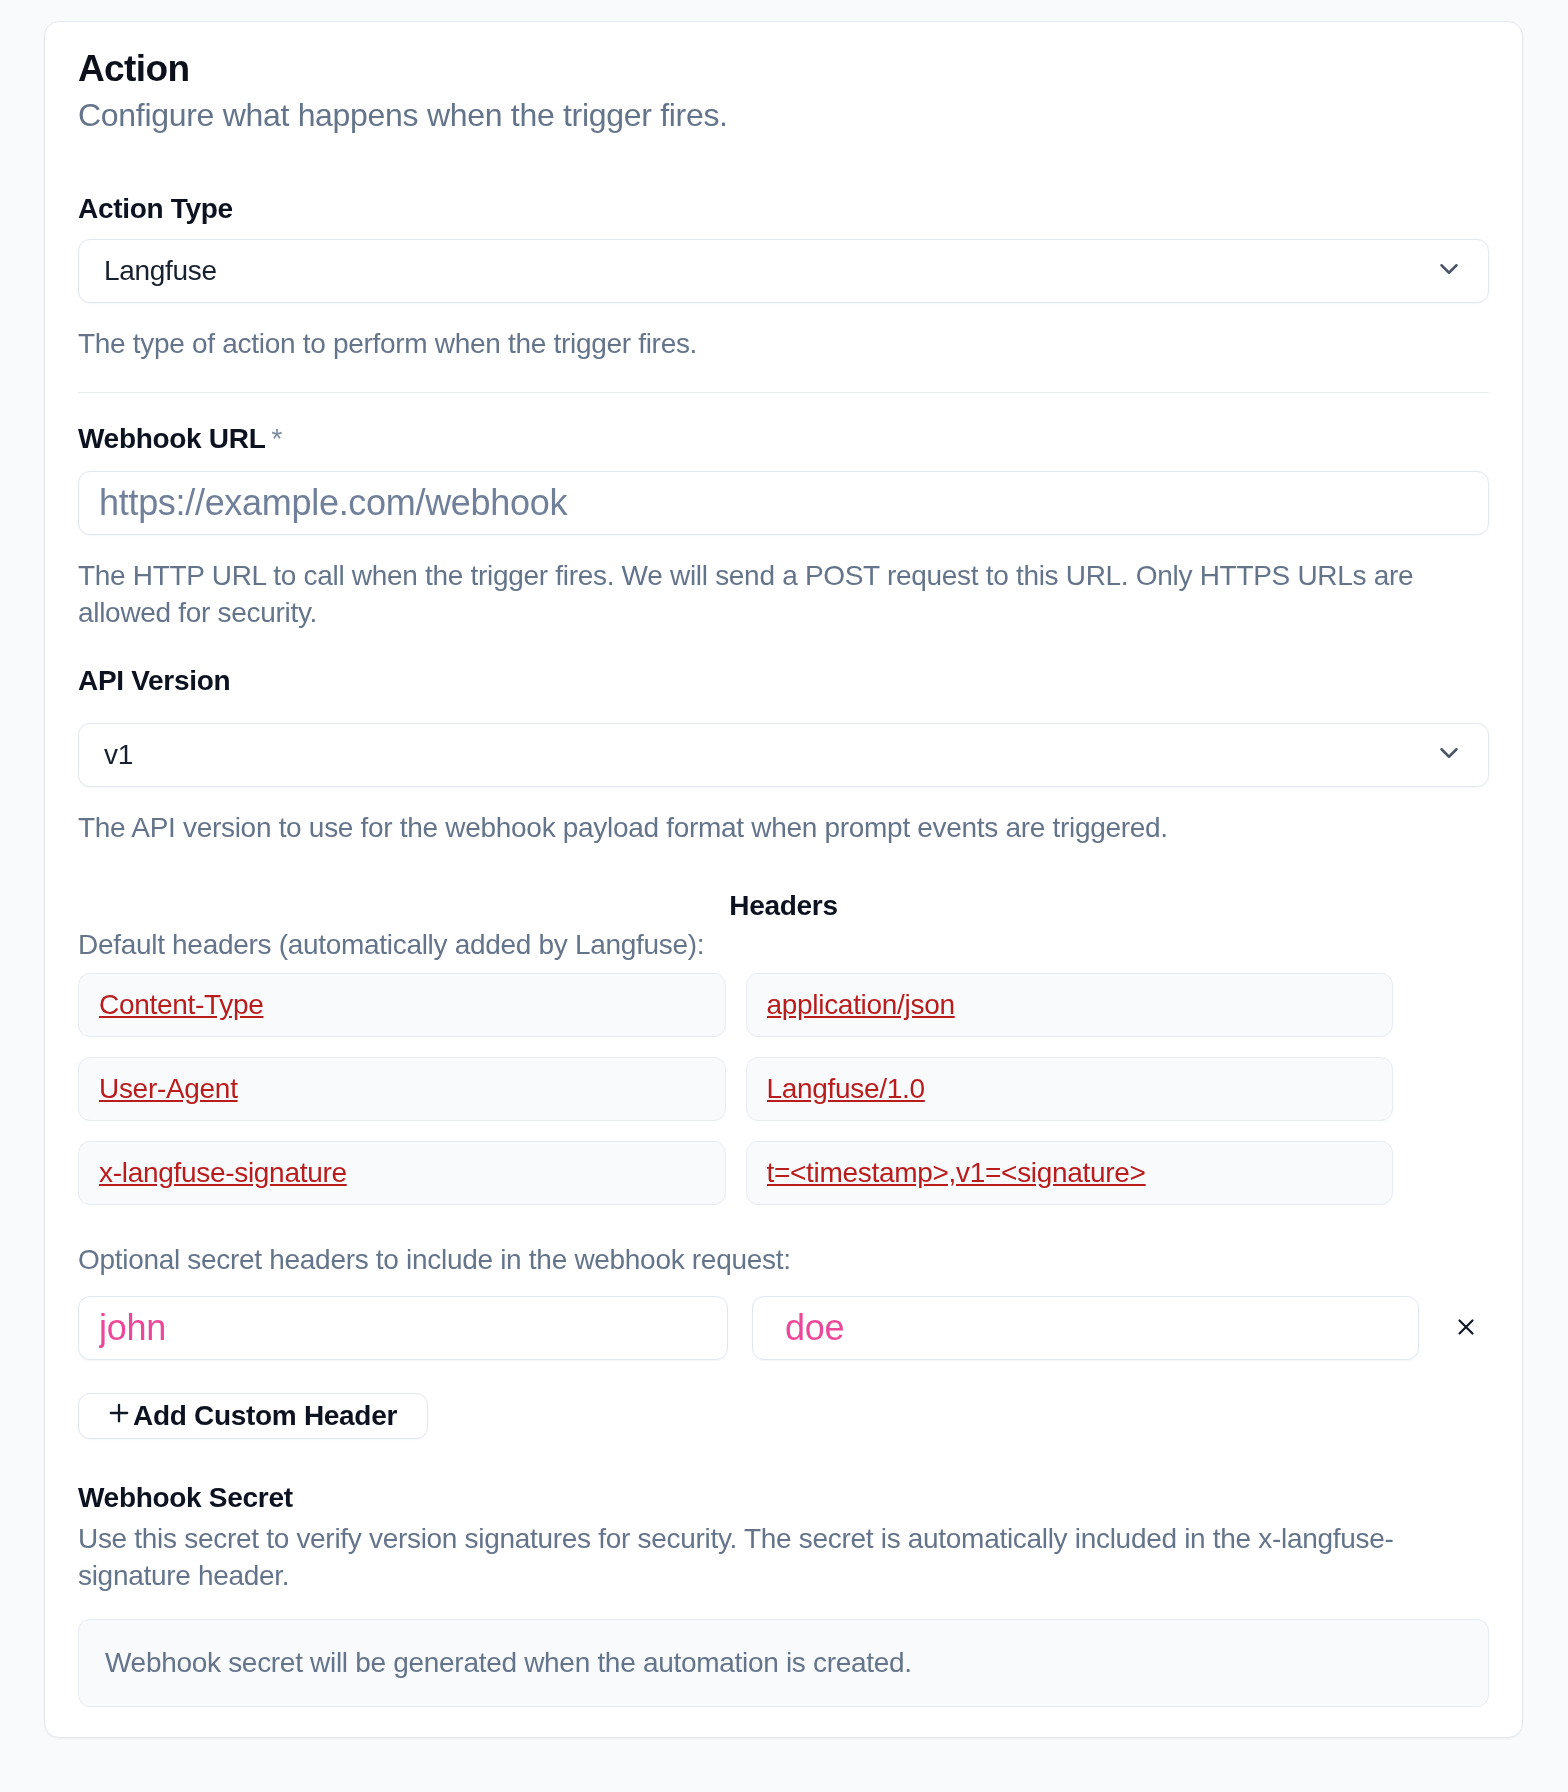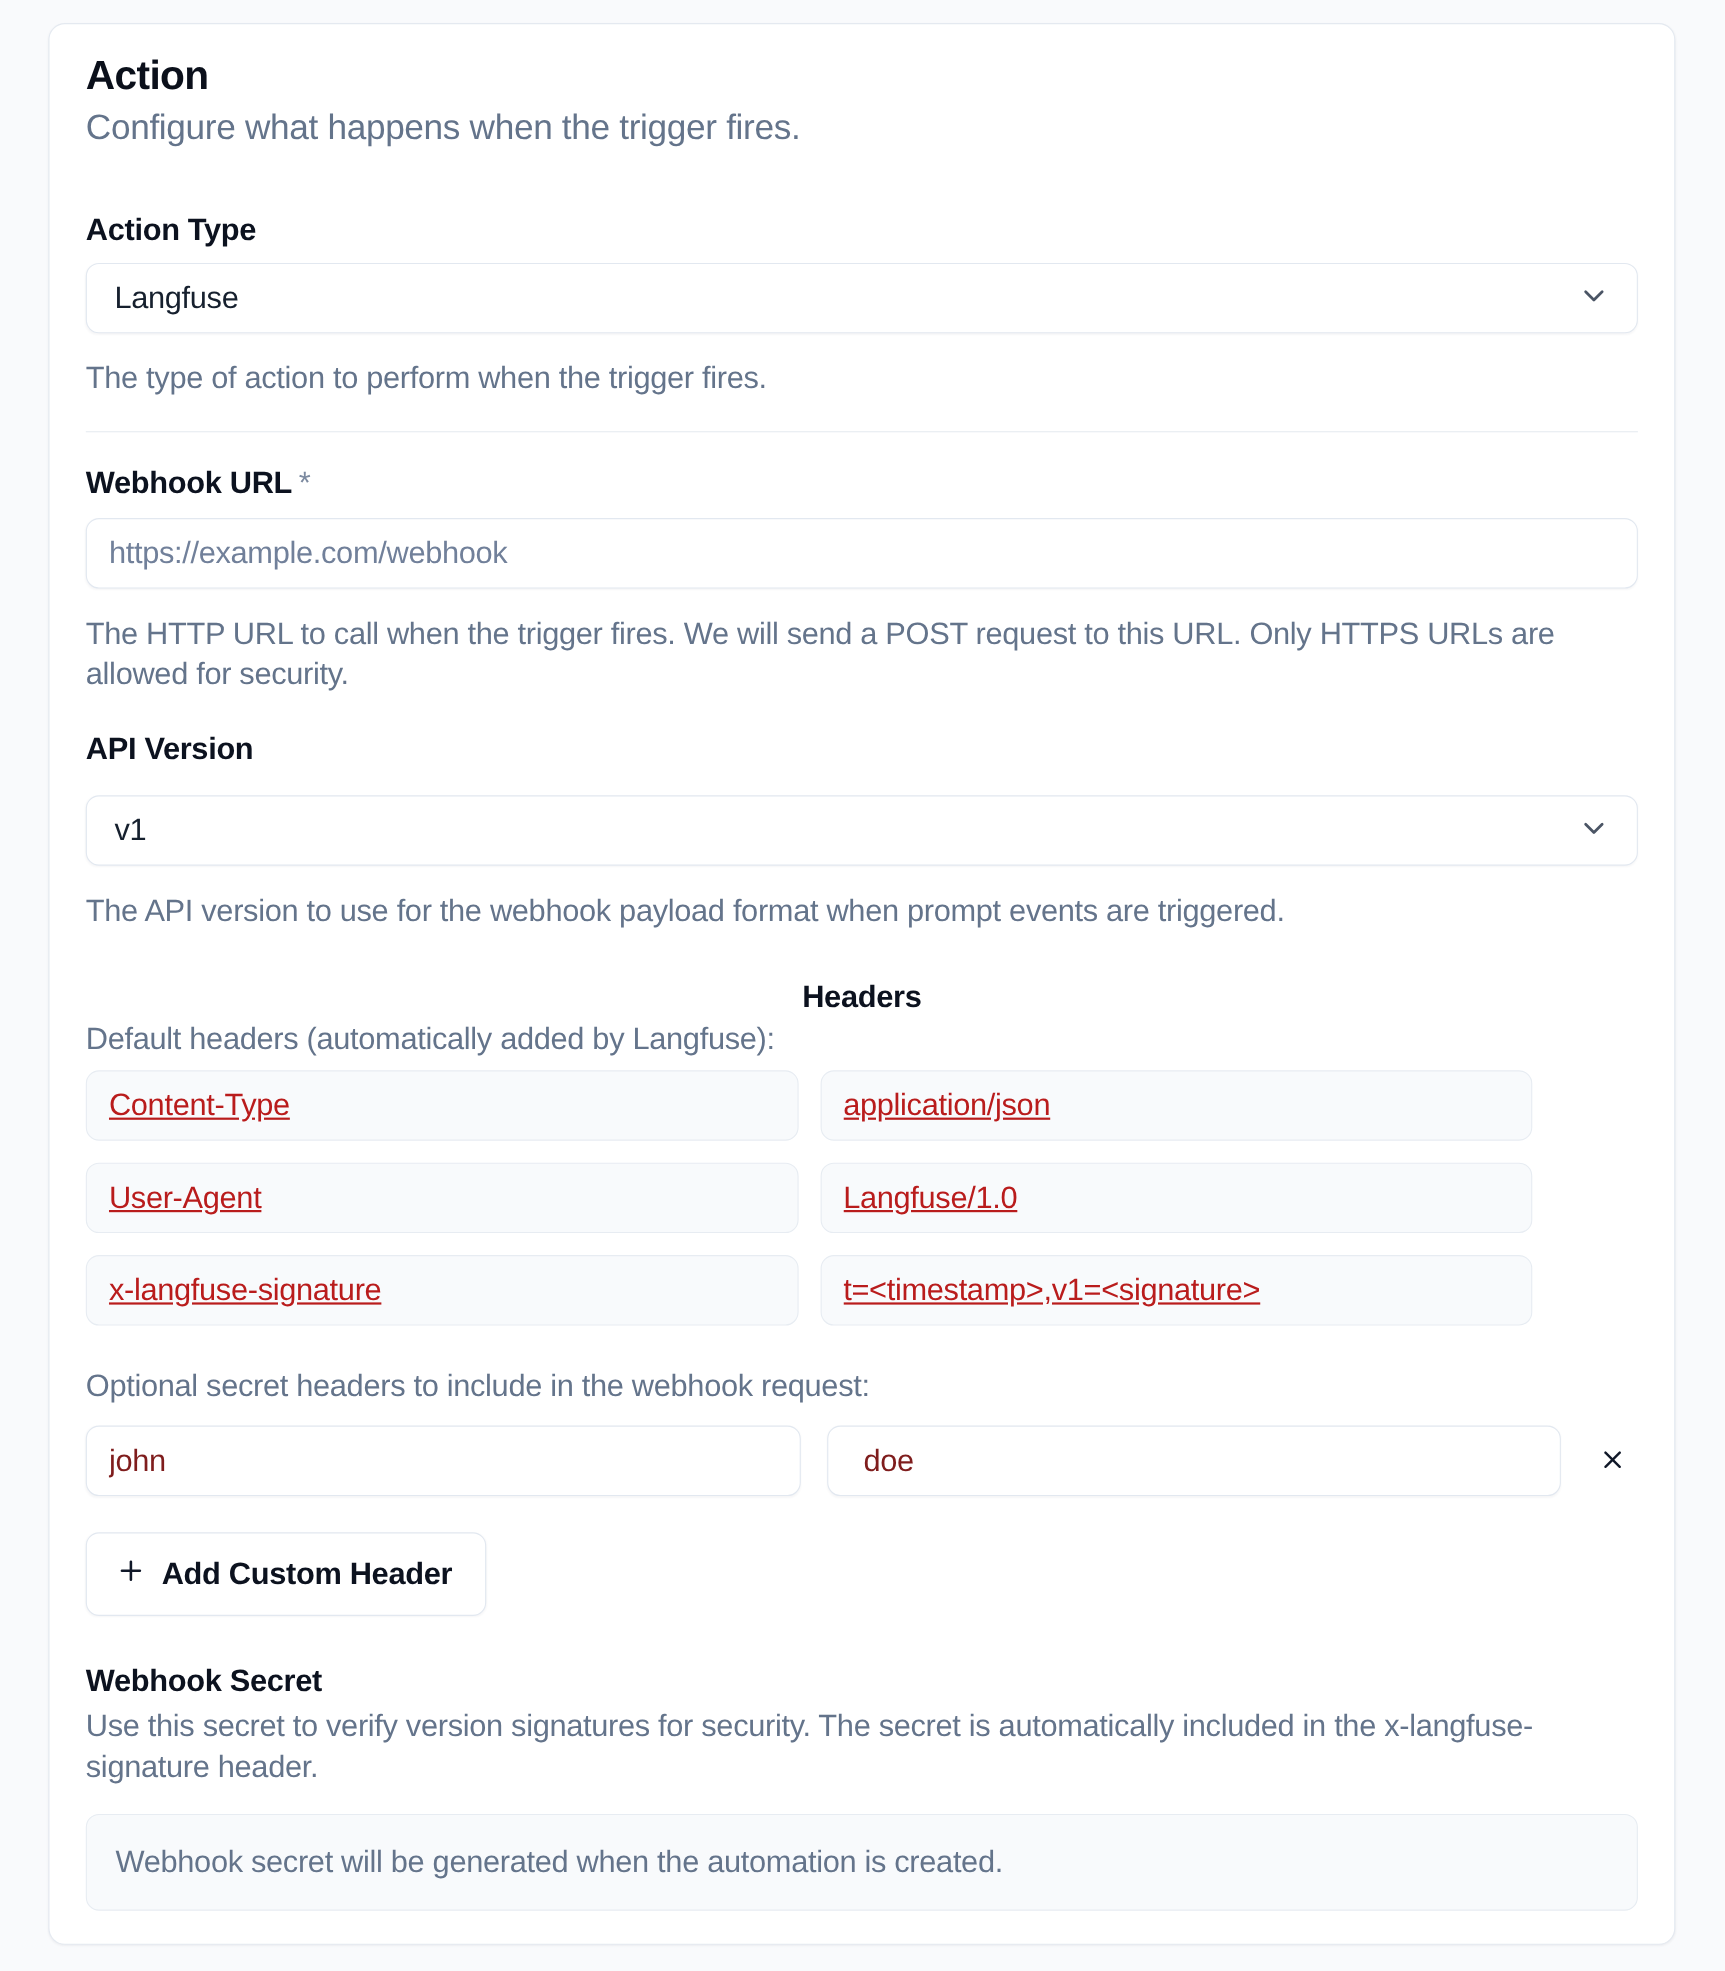--- a/index.html
+++ b/index.html
@@ -83,23 +83,23 @@
     display: block;
     width: 100%;
     height: 64px;
     margin-top: 14px;
     background: #ffffff;
     border: 1px solid #e2e8f0;
     border-radius: 12px;
     box-shadow: 0 1px 2px rgba(16,24,40,0.04);
     padding: 0 20px;
     font-family: "Liberation Sans", "DejaVu Sans", sans-serif;
-    font-size: 28px;
-    letter-spacing: -0.3px;
-    color: #7f1d1d;
+    font-size: 36px;
+    letter-spacing: -0.3px;
+    color: #ec4899;
     outline: none;
   }
   .text-input::placeholder { color: #71809a; opacity: 1; }
 
   .section-gap { margin-top: 32px; }
   .api-select { margin-top: 24px; }
 
   .headers-label { margin-top: 42px; text-align: center; }
   .default-caption { margin-top: 2px; }
   .default-rows {
@@ -140,24 +140,23 @@
     border: none;
     display: flex;
     align-items: center;
     justify-content: center;
     cursor: pointer;
     color: #101828;
     border-radius: 8px;
   }
   .add-header-btn {
     margin-top: 33px;
-    height: 76px;
+    height: 46px;
     display: inline-flex;
     align-items: center;
-    gap: 14px;
     background: #ffffff;
     border: 1px solid #e2e8f0;
     border-radius: 12px;
     box-shadow: 0 1px 2px rgba(16,24,40,0.04);
     padding: 0 30px 0 26px;
     font-family: "Liberation Sans", "DejaVu Sans", sans-serif;
     font-size: 28px;
     font-weight: 600;
     letter-spacing: -0.3px;
     color: #0c121f;

